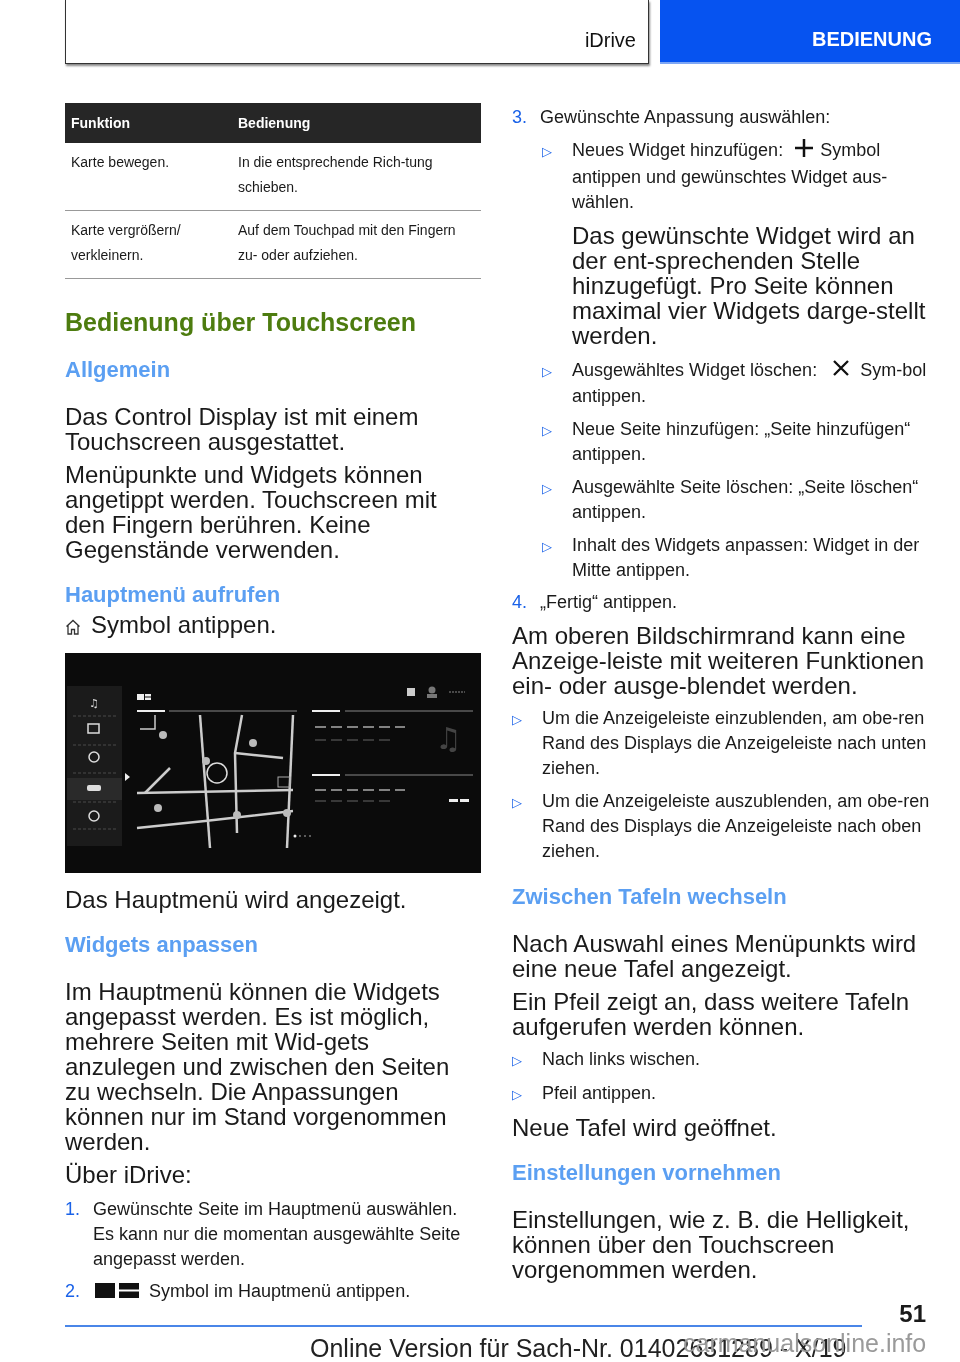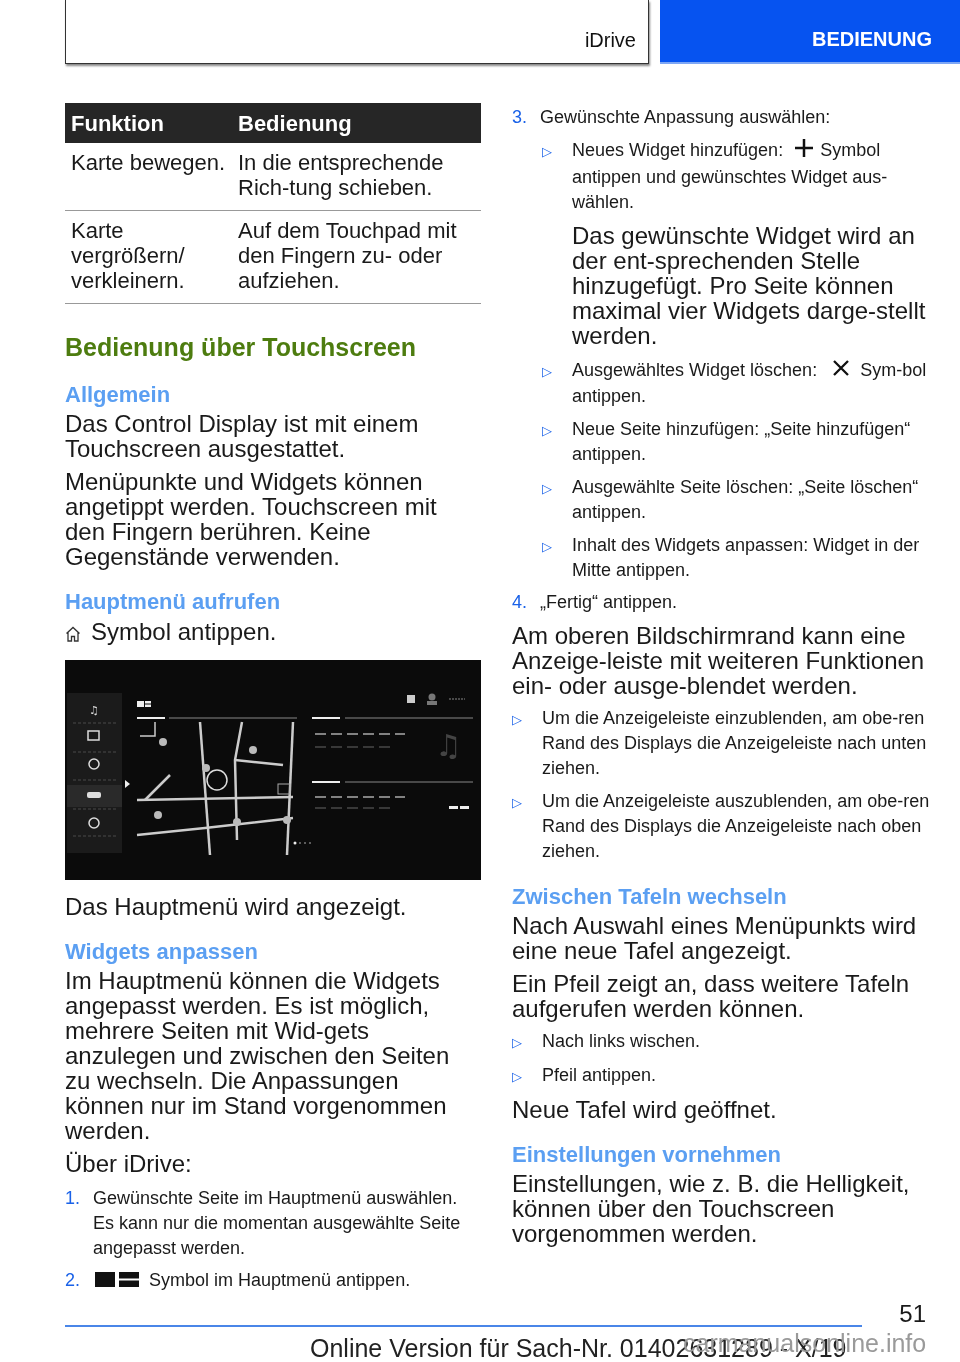--- a/index.html
+++ b/index.html
@@ -13,41 +13,41 @@
   .hdr-right { position: absolute; left: 660px; top: 0; width: 300px; height: 64px;
     background: #0653f0; border-bottom: 2px solid #7ea7f5; }
   .hdr-right .ttl { position: absolute; left: 0; right: 28px; text-align: right; bottom: 11px;
     font-size: 20px; font-weight: bold; color: #fff; letter-spacing: 0px; }
 
   .col { position: absolute; top: 103px; }
   .col-l { left: 65px; width: 416px; }
   .col-r { left: 512px; width: 418px; top: 105px; }
 
   
-  table { width: 416px; border-collapse: collapse; font-size: 22px; line-height: 25px; }
+  table { width: 416px; border-collapse: collapse; font-size: 14px; line-height: 25px; }
   th { background: #262626; color: #fff; text-align: left; font-weight: bold; height: 40px; padding: 0 6px; }
   td { vertical-align: top; padding: 7px 6px 10px 6px; border-bottom: 1px solid #999; }
   th:first-child, td:first-child { width: 167px; }
 
   .h1 { color: #4d7c0f; font-weight: bold; font-size: 25px; margin-top: 28px; line-height: 30px; }
   .h2 { color: #5b9ff2; font-weight: bold; font-size: 22px; line-height: 26px; margin-top: 20px; }
   .p { font-size: 24px; line-height: 25px; margin-top: 8px; }
-  .h2 + .p { margin-top: 3px; }
+  .h2 + .p { margin-top: 21px; }
 
   .figure { width: 416px; height: 220px; background: #0a0a0a; margin-top: 14px; position: relative; overflow: hidden; }
 
   .ol-item { display: flex; font-size: 18px; line-height: 25px; margin-top: 7px; }
   .ol-num { color: #1a62e8; width: 28px; flex-shrink: 0; }
   .ul-item { display: flex; font-size: 18px; line-height: 25px; margin-top: 8px; }
   .ul-bul { color: #1a62e8; width: 30px; flex-shrink: 0; font-size: 13px; padding-top: 1px; }
   .sub { margin-left: 30px; }
   .inl-ic { display: inline-block; vertical-align: middle; margin: 0 6px; }
 
   .foot-line { position: absolute; left: 65px; top: 1325px; width: 797px; height: 2px; background: #4a86e8; }
-  .pagenum { position: absolute; right: 34px; top: 1300px; font-size: 24px; font-weight: normal; color: #1a1a1a; }
+  .pagenum { position: absolute; right: 34px; top: 1300px; font-size: 24px; font-weight: bold; color: #1a1a1a; }
   .foot-text { position: absolute; left: 310px; top: 1334px; font-size: 25px; color: #222; }
   .foot-wm { position: absolute; left: 683px; top: 1329px; font-size: 25px; color: #9a9a9a; letter-spacing: 0px; }
 </style>
 </head>
 <body>
 
 <div class="hdr-left">
   <span class="ttl">iDrive</span>
 </div>
 <div class="hdr-right">

